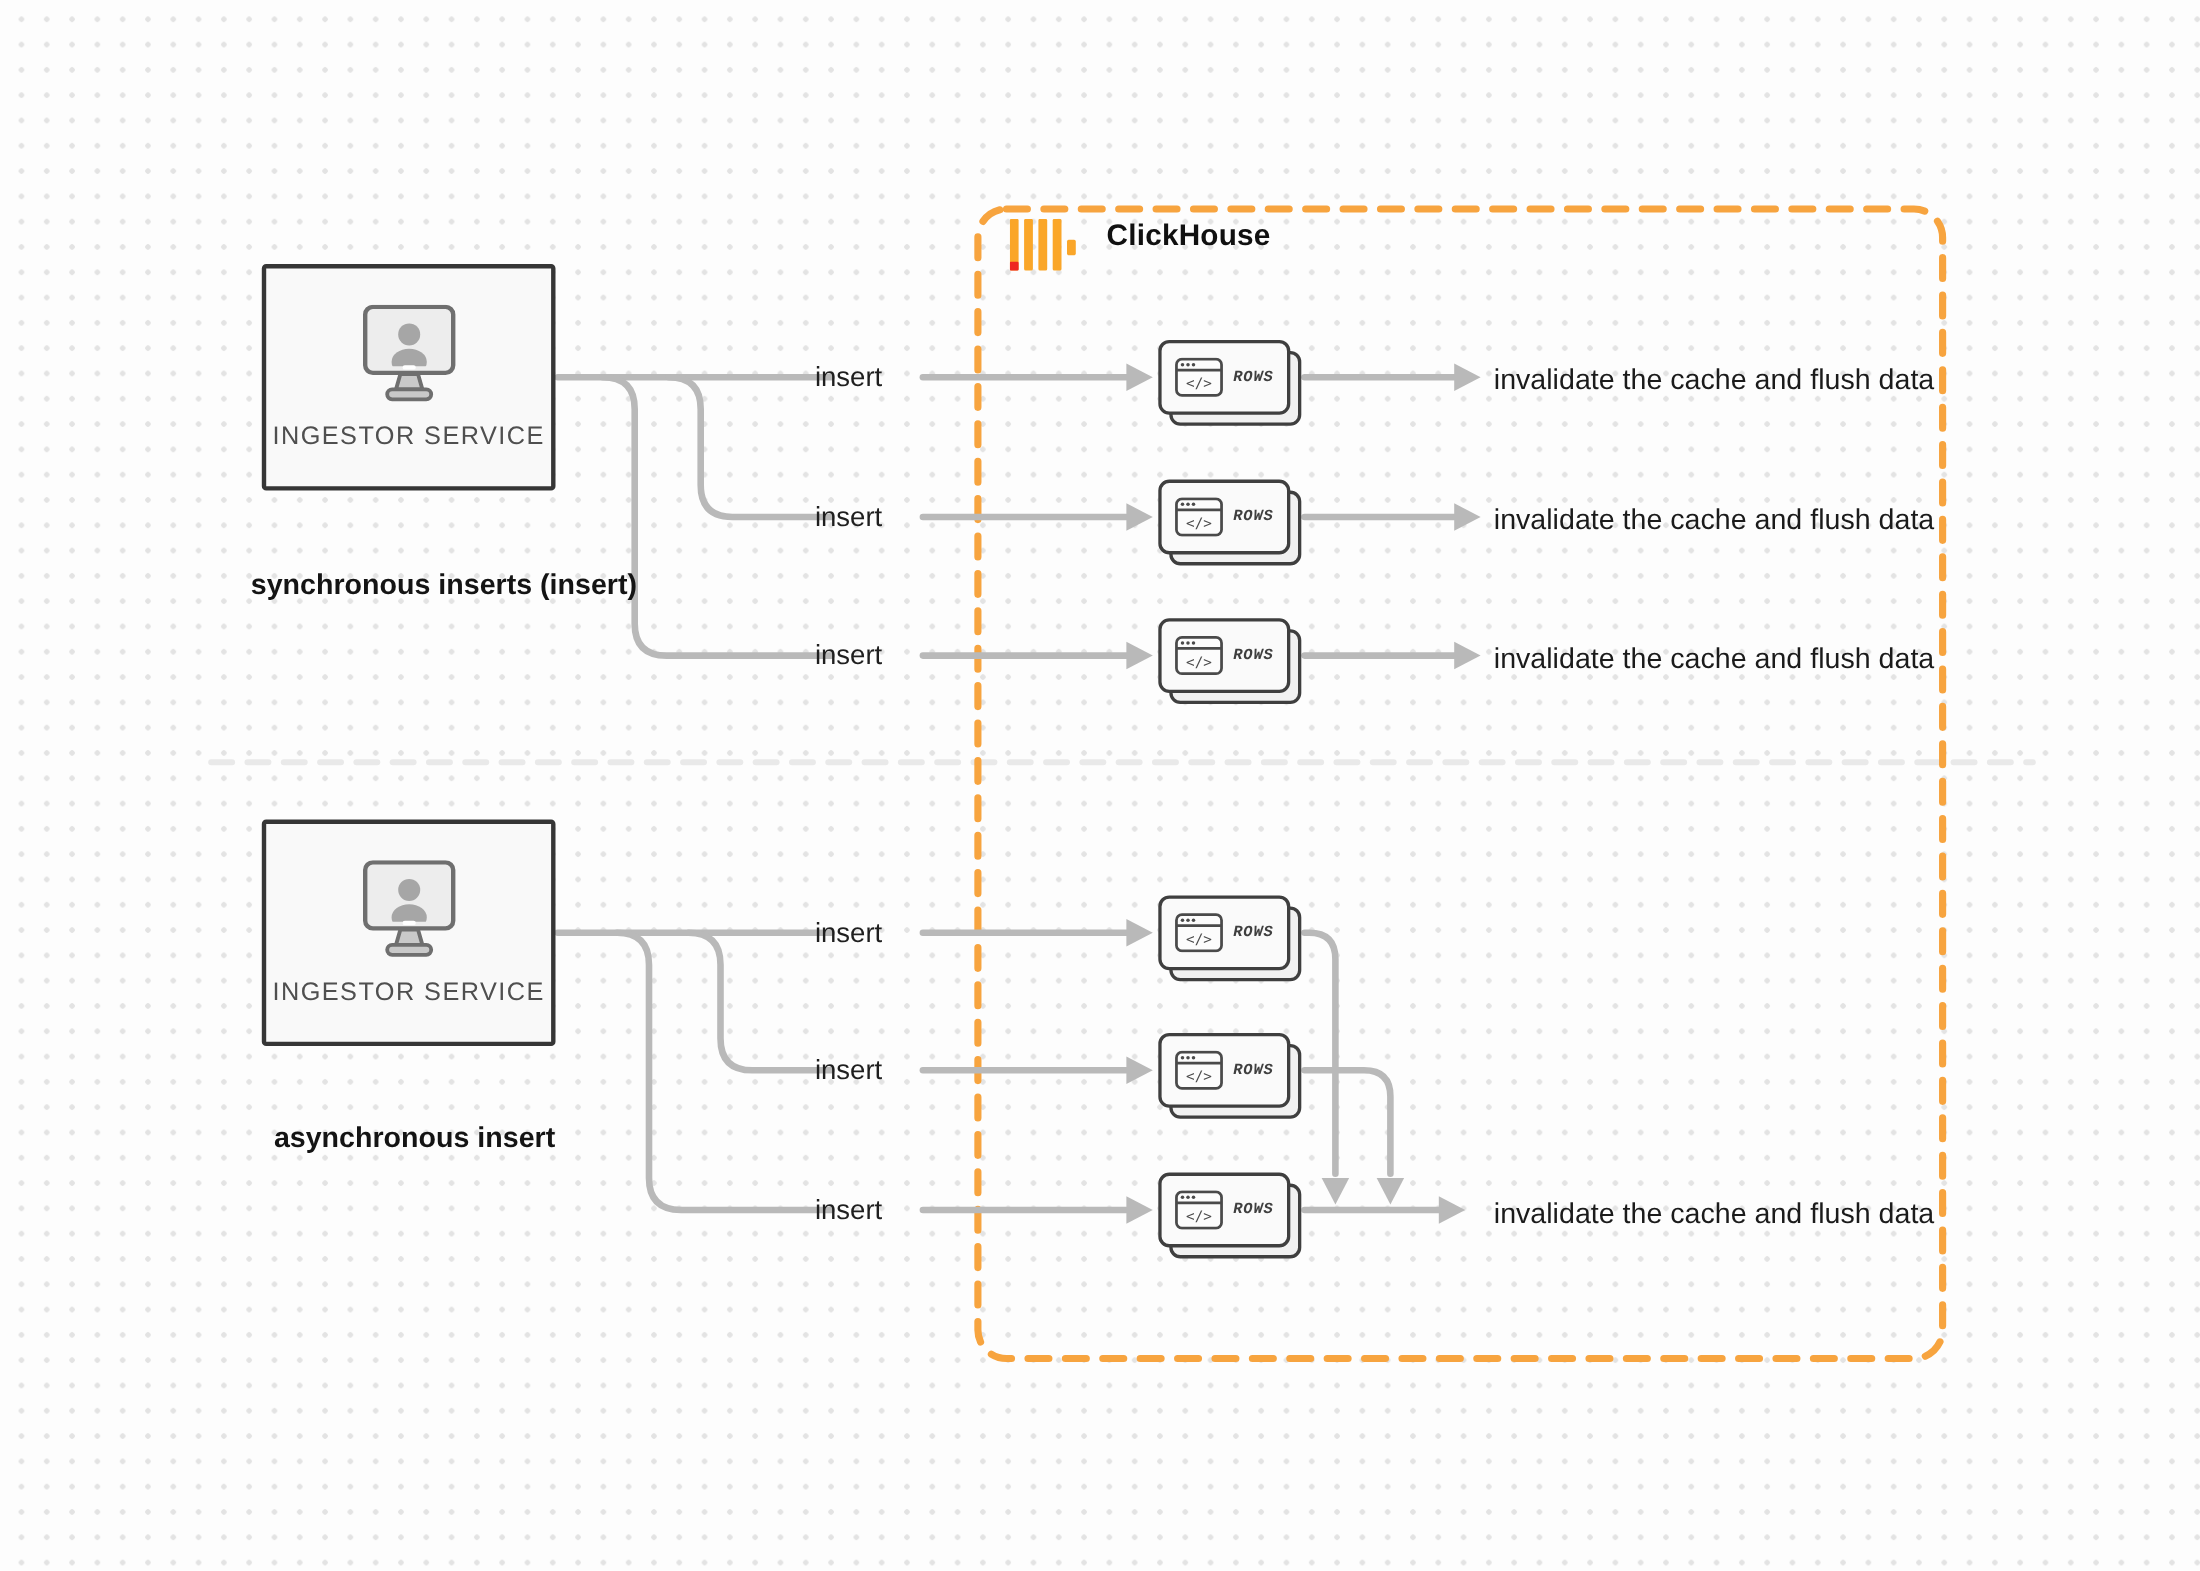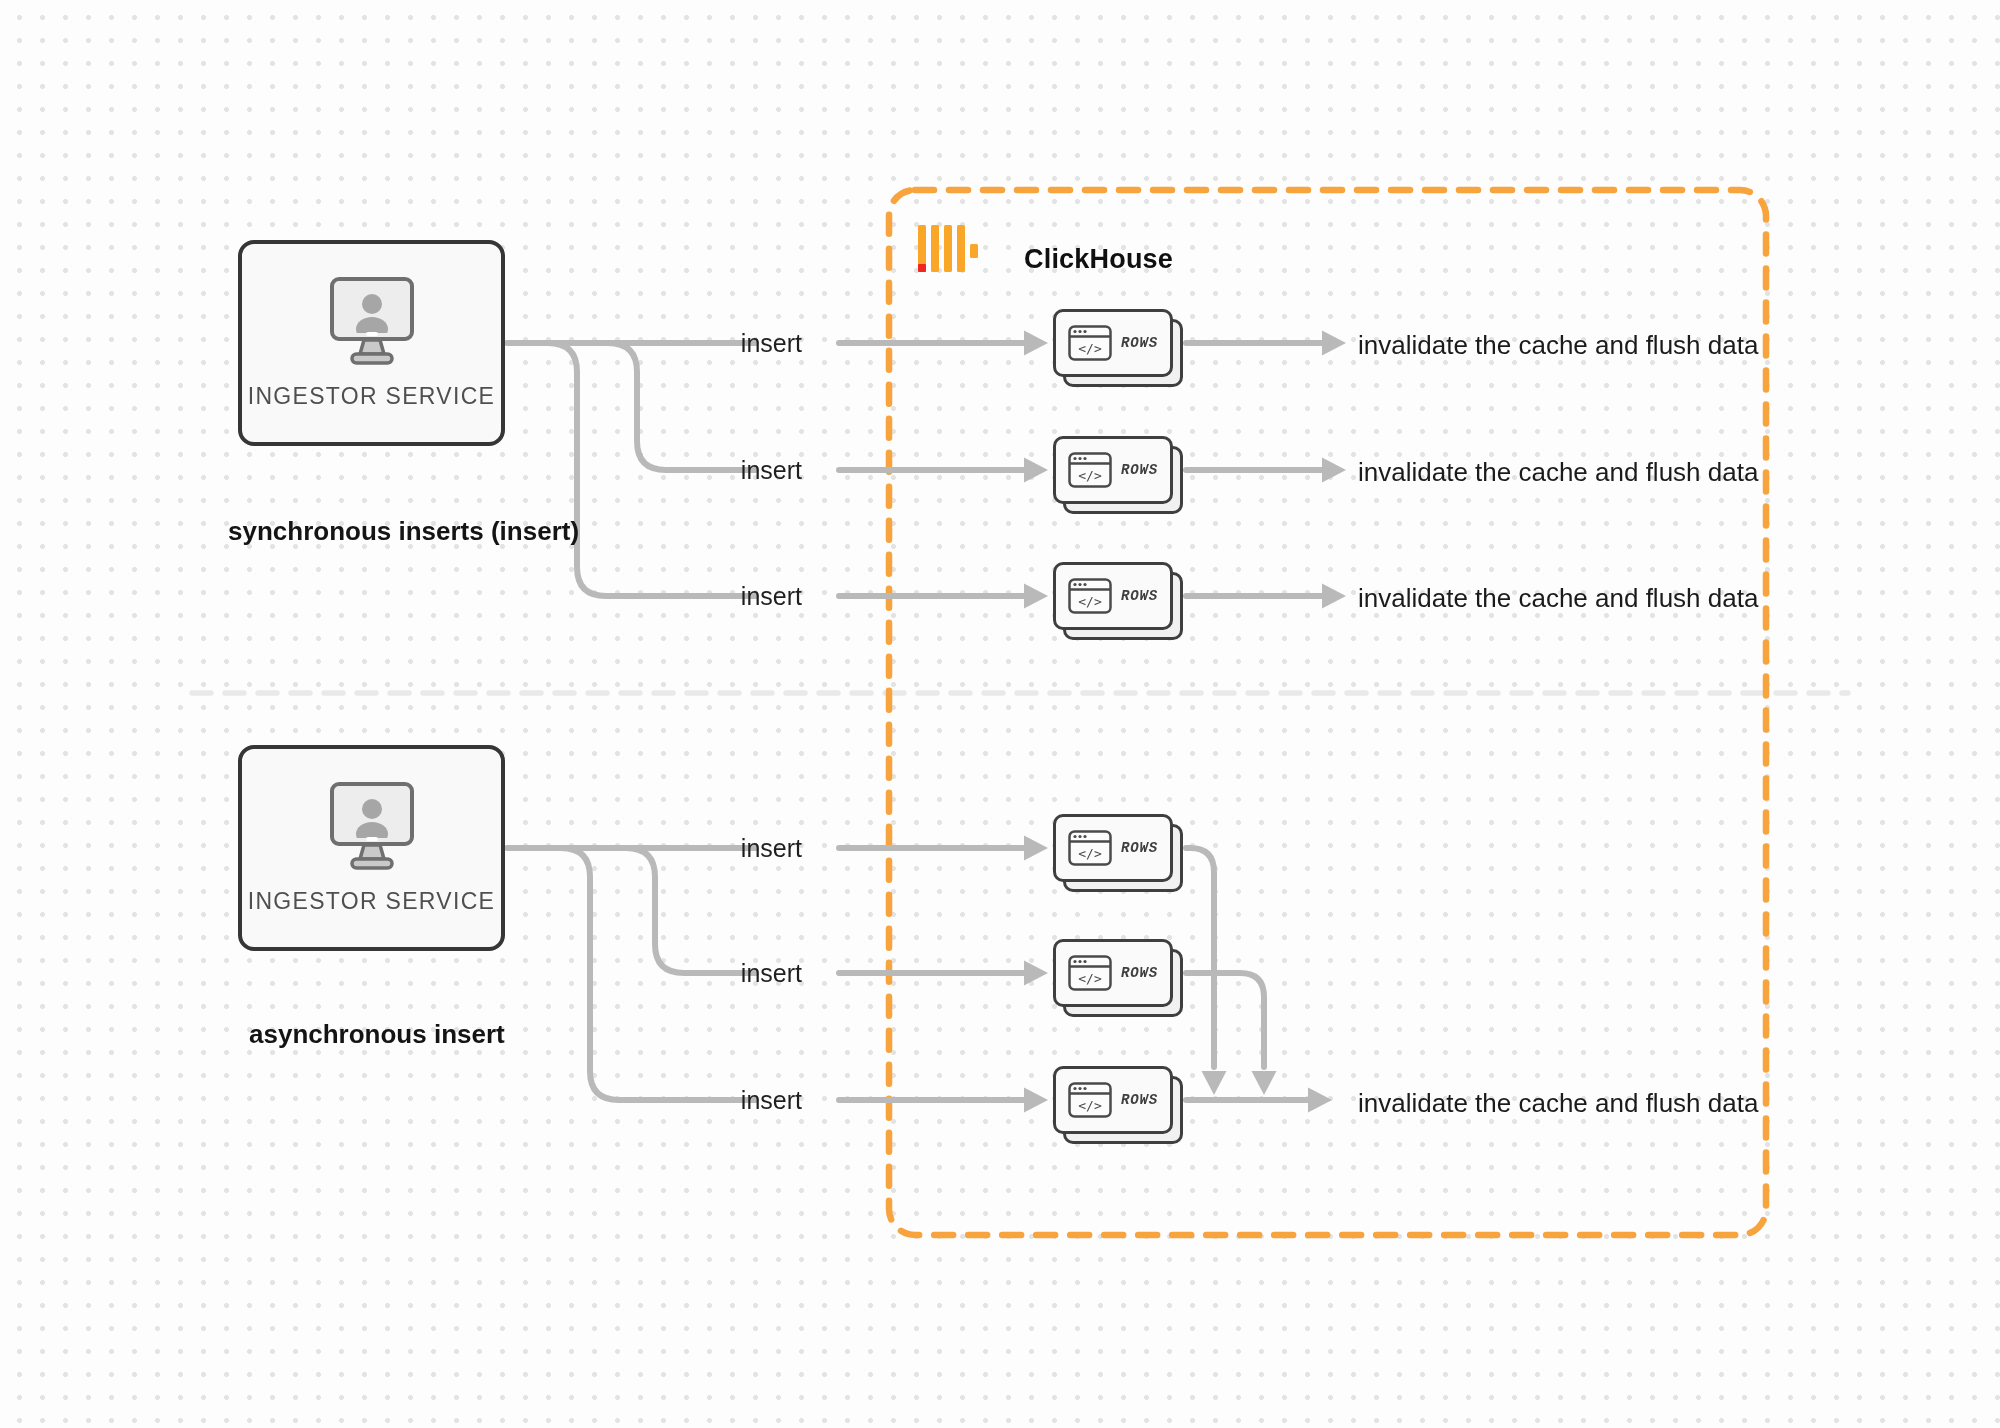--- a/index.html
+++ b/index.html
@@ -8,21 +8,21 @@
     position:relative;width:2000px;height:1428px;overflow:hidden;
     background-color:#FDFDFD;
     background-image:radial-gradient(circle,#E3E3E3 2.2px,transparent 2.7px);
     background-size:23px 23px;background-position:8px 6px;
   }
   svg.layer{position:absolute;left:0;top:0;width:2000px;height:1428px;}
 
   
   .ingestor-box{
     position:absolute;left:238px;width:267px;height:206px;box-sizing:border-box;
-    background:#F9F9F9;border:4px solid #363636;border-radius:16px;
+    background:#F9F9F9;border:4px solid #363636;border-radius:4px;
     display:flex;flex-direction:column;align-items:center;justify-content:center;gap:10px;
   }
   .ingestor-box.sync{top:240px;}
   .ingestor-box.async{top:745px;}
   .ingestor-label{font-size:23px;color:#4F4F4F;letter-spacing:1.3px;}
 
   
   .caption{position:absolute;font-size:26px;font-weight:bold;color:#141414;white-space:nowrap;}
   .caption.sync{left:228px;top:516px;}
   .caption.async{left:249px;top:1019px;}
@@ -45,21 +45,21 @@
     background:#F1F1F1;border:3px solid #3F3F3F;border-radius:10px;
   }
   .rows-card .card-front{
     position:absolute;left:0;top:0;width:120px;height:68px;box-sizing:border-box;
     background:#FAFAFA;border:3px solid #3F3F3F;border-radius:10px;
     display:flex;align-items:center;justify-content:center;gap:9px;
   }
   .rows-text{font-size:14px;font-style:italic;font-weight:600;color:#3F3F3F;letter-spacing:0.8px;font-family:Liberation Mono, monospace;}
 
   
-  .ch-logo{position:absolute;left:918px;top:225px;display:flex;align-items:flex-end;gap:44px;}
+  .ch-logo{position:absolute;left:918px;top:199px;display:flex;align-items:flex-start;gap:26px;}
   .ch-name{font-size:27px;font-weight:600;color:#101010;letter-spacing:0.2px;}
 </style>
 </head>
 <body>
 
 <div class="canvas">
 
   <svg class="layer" viewBox="0 0 2000 1428" aria-hidden="true">
 
     <line x1="192" y1="693" x2="1848" y2="693" stroke="#E9E9E9" stroke-width="5.5" stroke-linecap="round" stroke-dasharray="19 14"></line>

